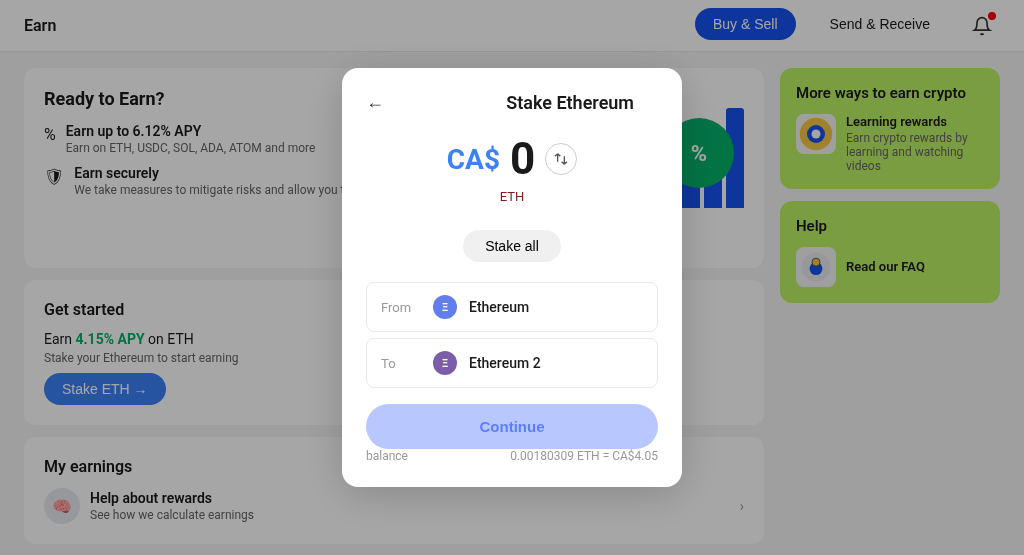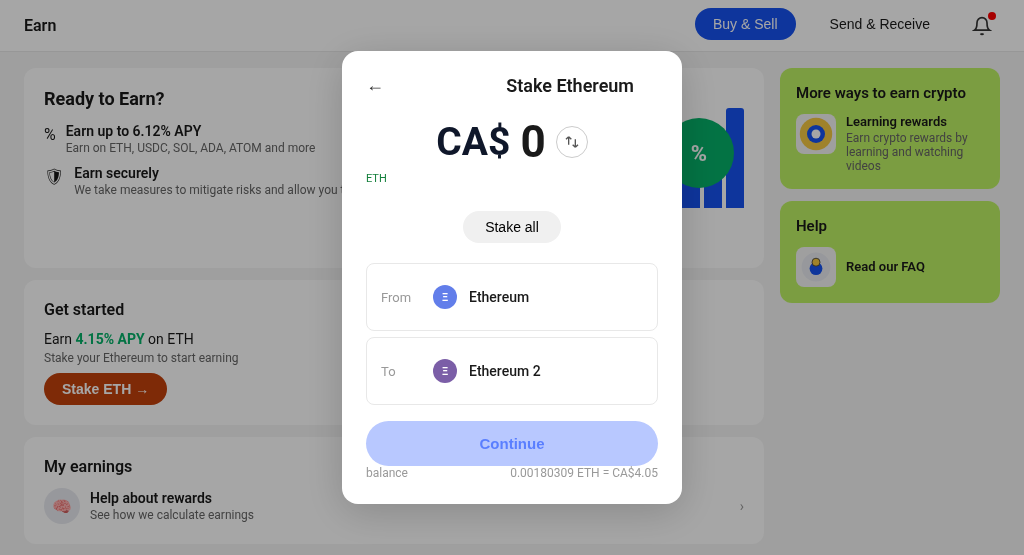--- a/index.html
+++ b/index.html
@@ -41,22 +41,22 @@
     .card {
       background: #fff; border-radius: 12px; padding: 20px;
     }
     .card h2 { font-size: 16px; font-weight: 600; margin-bottom: 12px; }
     .card-row { display: flex; align-items: flex-start; gap: 10px; margin-bottom: 10px; }
     .card-icon { font-size: 16px; margin-top: 2px; flex-shrink: 0; }
     .card-text-title { font-weight: 600; font-size: 14px; margin-bottom: 2px; }
     .card-text-sub { font-size: 12px; color: #666; }
     .apy-green { color: #05b169; font-weight: 700; }
     .stake-btn {
-      background: #c2410c; color: #fff; border: none; border-radius: 20px;
-      padding: 8px 18px; font-size: 14px; font-weight: 700; cursor: pointer;
+      background: #3b82f6; color: #fff; border: none; border-radius: 20px;
+      padding: 8px 18px; font-size: 14px; font-weight: 400; cursor: pointer;
       display: flex; align-items: center; gap: 6px; margin-top: 8px;
     }
     .my-earnings-row {
       display: flex; align-items: center; justify-content: space-between;
     }
     .my-earnings-left { display: flex; align-items: center; gap: 10px; }
 
     
     .right-card { background: #bef264; border-radius: 12px; padding: 16px; }
     .right-card h3 { font-size: 15px; font-weight: 600; margin-bottom: 12px; }
@@ -104,36 +104,36 @@
       display: flex; align-items: center; gap: 12px; margin-bottom: 20px;
     }
     .modal-back {
       background: none; border: none; cursor: pointer; font-size: 18px; color: #333;
     }
     .modal-title { font-size: 18px; font-weight: 600; flex: 1; text-align: right; padding-right: 24px; }
     .modal-amount-row {
       display: flex; align-items: center; justify-content: center; gap: 10px;
       margin-bottom: 4px;
     }
-    .modal-currency { font-size: 39px; font-weight: 700; color: #0f172a; }
+    .modal-currency { font-size: 28px; font-weight: 700; color: #3b82f6; }
     .modal-amount { font-size: 44px; font-weight: 700; }
-    .modal-currency-sub { font-size: 11px; color: #15803d; text-align: left; }
+    .modal-currency-sub { font-size: 13px; color: #7f1d1d; text-align: center; }
     .swap-btn {
       background: none; border: 1.5px solid #ccc; border-radius: 50%;
       width: 32px; height: 32px; display: flex; align-items: center; justify-content: center;
       cursor: pointer; flex-shrink: 0;
     }
     .stake-all-btn {
       background: #f0f0f0; border: none; border-radius: 20px;
       padding: 8px 22px; font-size: 14px; font-weight: 500; cursor: pointer;
       margin: 26px auto 20px; display: block;
     }
     .from-to-section { margin-bottom: 16px; }
     .from-to-row {
-      display: flex; align-items: center; padding: 21px 14px;
+      display: flex; align-items: center; padding: 12px 14px;
       border: 1px solid #e8e8e8; border-radius: 8px; margin-bottom: 6px; gap: 12px;
     }
     .from-to-label { color: #999; font-size: 13px; width: 40px; }
     .from-to-coin-icon {
       width: 24px; height: 24px; border-radius: 50%; background: #627eea;
       display: flex; align-items: center; justify-content: center;
       color: #fff; font-size: 11px; font-weight: 700;
     }
     .from-to-coin-icon2 {
       width: 24px; height: 24px; border-radius: 50%; background: #7b5ea7;

